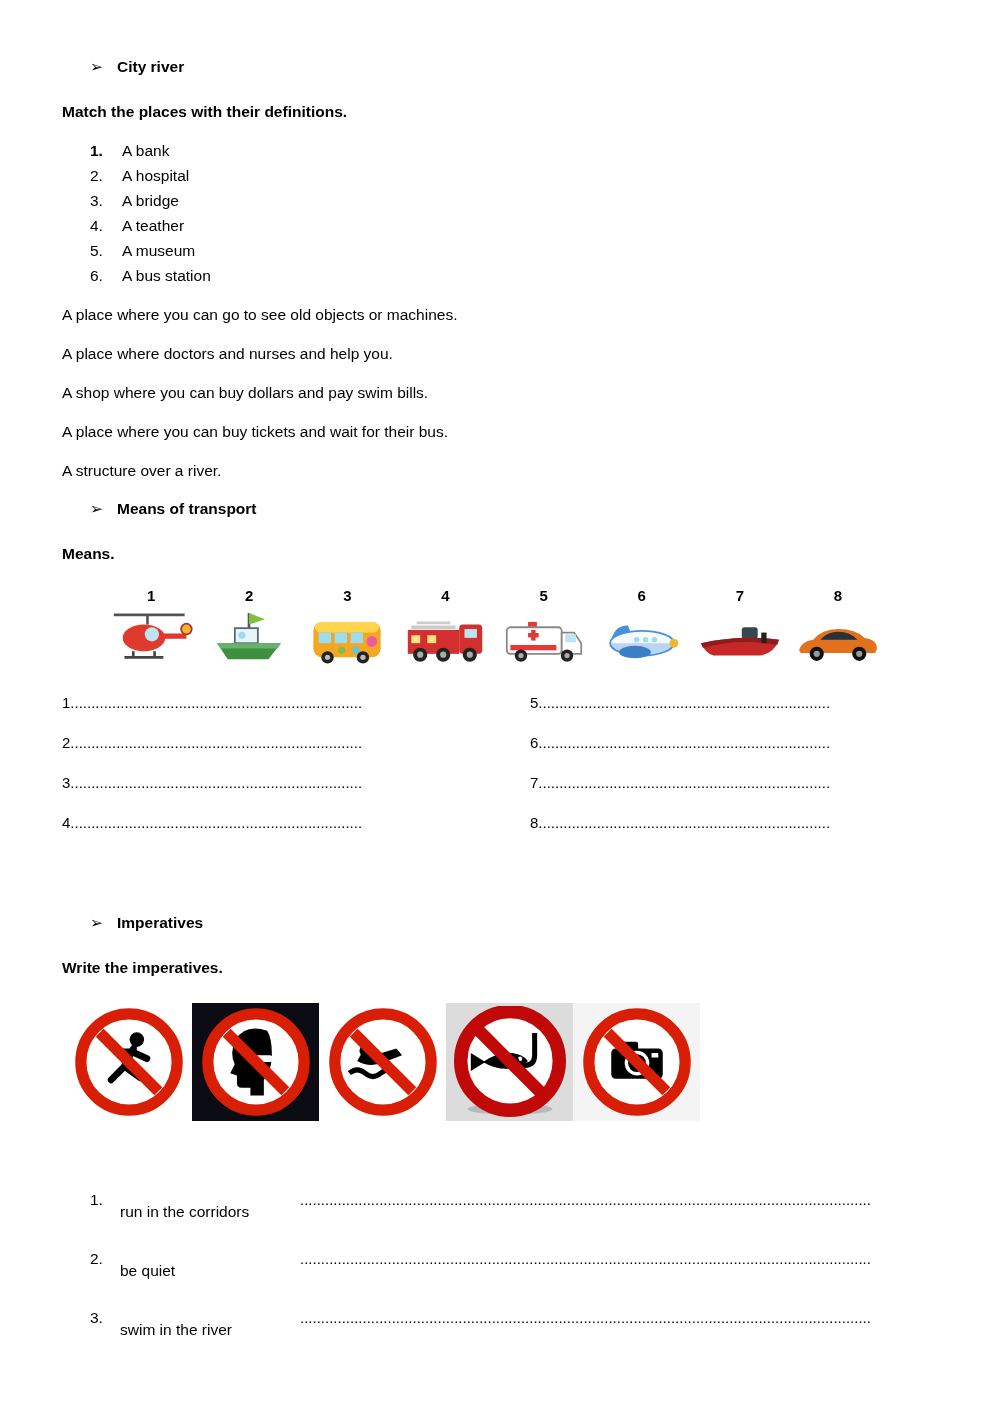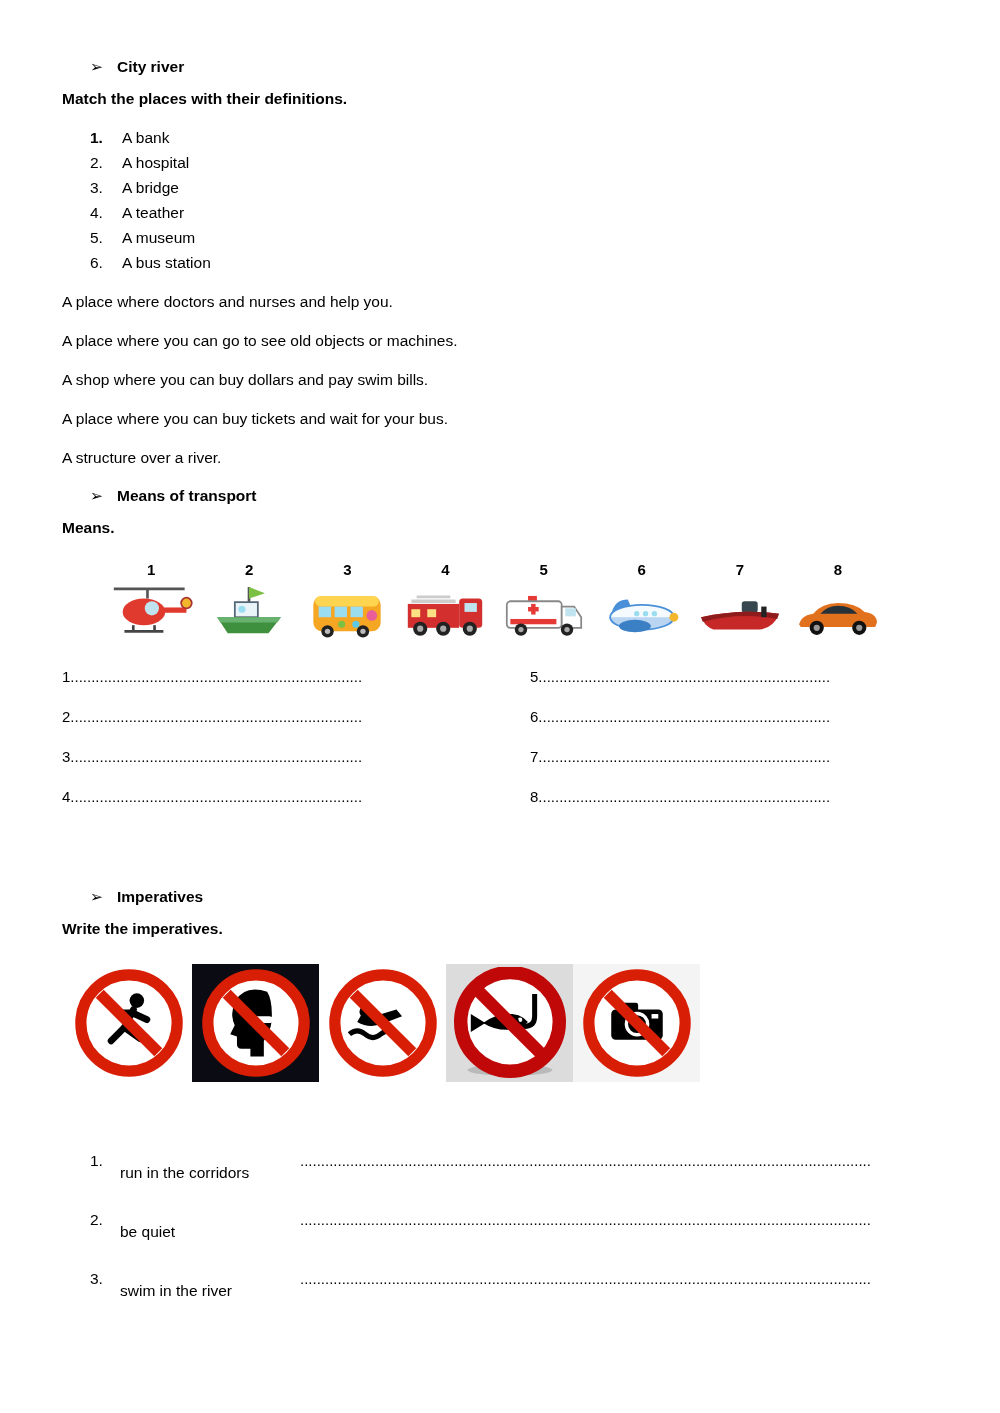--- a/index.html
+++ b/index.html
@@ -6,21 +6,21 @@
   html,body { background:#ffffff; }
   body {
     width:1000px; height:1413px;
     font-family:"Liberation Sans", sans-serif;
     color:#000; font-size:15.5px;
   }
   .page { position:relative; width:1000px; height:1413px; background:#fff; overflow:hidden; padding-top:58px; }
 
   .section-heading { display:flex; gap:14px; margin-left:90px; font-weight:bold; }
   .section-heading .arrow { font-weight:normal; }
-  .instruction { margin:14px 0 0 62px; font-weight:bold; }
+  .instruction { margin:27px 0 0 62px; font-weight:bold; }
 
   .places-list { margin:21px 0 0 90px; }
   .place-item { display:flex; margin-bottom:7px; }
   .place-num { width:32px; }
   .place-item.first .place-num { font-weight:bold; }
 
   .definitions .definition { margin:21px 0 0 62px; }
 
   .transport-heading { margin-top:20px; }
   .transport-strip { display:flex; width:785px; margin:24px 0 0 102px; }
@@ -77,24 +77,24 @@
       <span class="place-num">5.</span>
       <span>A museum</span>
     </div>
     <div class="place-item">
       <span class="place-num">6.</span>
       <span>A bus station</span>
     </div>
   </div>
 
   <div class="definitions">
+    <p class="definition">A place where you can go to see old objects or machines.</p>
     <p class="definition">A place where doctors and nurses and help you.</p>
-    <p class="definition">A place where you can go to see old objects or machines.</p>
     <p class="definition">A shop where you can buy dollars and pay swim bills.</p>
-    <p class="definition">A place where you can buy tickets and wait for your bus.</p>
+    <p class="definition">A place where you can buy tickets and wait for their bus.</p>
     <p class="definition">A structure over a river.</p>
   </div>
 
   <div class="section-heading transport-heading">
     <span class="arrow">➢</span>
     <span>Means of transport</span>
   </div>
   <p class="instruction">Means.</p>
 
   <div class="transport-strip">

